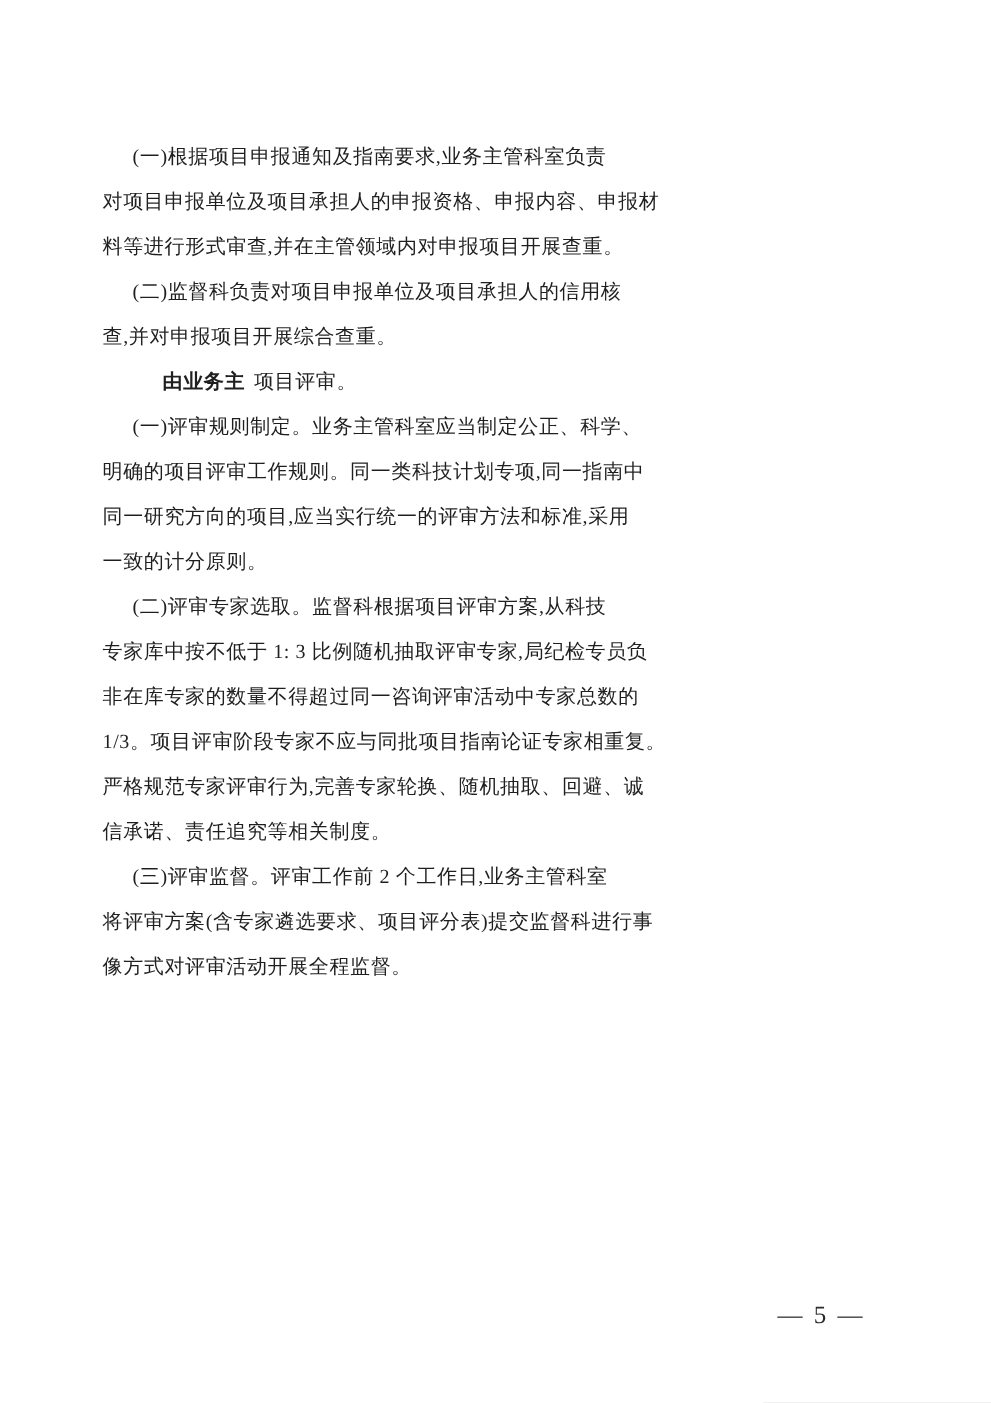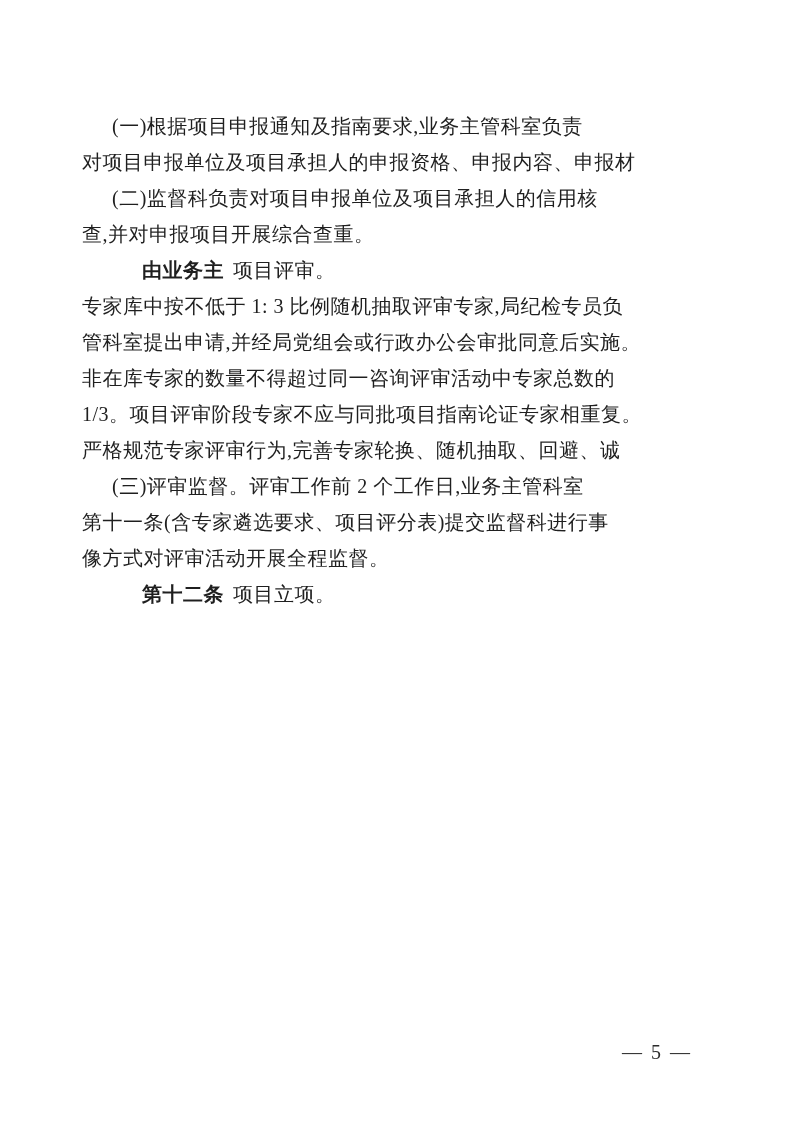--- a/index.html
+++ b/index.html
@@ -19,21 +19,21 @@
   }
   .text-block {
     position: absolute;
     left: 82px;
     top: 108px;
     width: 616px;
   }
   .line {
     height: 36px;
     line-height: 36px;
-    font-size: 20px;
+    font-size: 16px;
     letter-spacing: 0.5px;
     white-space: nowrap;
   }
   .indent-p { text-indent: 1.5em; }   
   .indent-h { text-indent: 3em; }     
   .article-number { font-weight: 700; }
   .article-title { margin-left: 0.45em; text-align: center; }
   .footer {
     position: absolute;
     left: 612px;
@@ -49,51 +49,54 @@
 </style>
 </head>
 <body>
 
 <div class="page">
   <div class="text-block">
 
     <div class="para">
       <div class="line indent-p">(一)根据项目申报通知及指南要求,业务主管科室负责</div>
       <div class="line">对项目申报单位及项目承担人的申报资格、申报内容、申报材</div>
+      <div class="line">料等进行形式审查,并在主管领域内对申报项目开展查重。</div>
     </div>
 
     <div class="para">
       <div class="line indent-p">(二)监督科负责对项目申报单位及项目承担人的信用核</div>
       <div class="line">查,并对申报项目开展综合查重。</div>
     </div>
 
     <div class="para">
       <div class="line indent-h">
         <span class="article-number">由业务主</span><span class="article-title">项目评审。</span>
       </div>
     </div>
 
+    <div class="para">
+      <div class="line indent-p">(一)评审规则制定。业务主管科室应当制定公正、科学、</div>
+      <div class="line">明确的项目评审工作规则。同一类科技计划专项,同一指南中</div>
+      <div class="line">同一研究方向的项目,应当实行统一的评审方法和标准,采用</div>
+      <div class="line">一致的计分原则。</div>
+    </div>
 
     <div class="para">
+      <div class="line indent-p">(二)评审专家选取。监督科根据项目评审方案,从科技</div>
       <div class="line">专家库中按不低于 1: 3 比例随机抽取评审专家,局纪检专员负</div>
-      <div class="line">管科室提出申请,并经局党组会或行政办公会审批同意后实施。</div>
       <div class="line">非在库专家的数量不得超过同一咨询评审活动中专家总数的</div>
       <div class="line">1/3。项目评审阶段专家不应与同批项目指南论证专家相重复。</div>
       <div class="line">严格规范专家评审行为,完善专家轮换、随机抽取、回避、诚</div>
+      <div class="line">信承诺、责任追究等相关制度。</div>
     </div>
 
     <div class="para">
       <div class="line indent-p">(三)评审监督。评审工作前 2 个工作日,业务主管科室</div>
-      <div class="line">第十一条(含专家遴选要求、项目评分表)提交监督科进行事</div>
+      <div class="line">将评审方案(含专家遴选要求、项目评分表)提交监督科进行事</div>
       <div class="line">像方式对评审活动开展全程监督。</div>
     </div>
 
 
-    <div class="para">
-      <div class="line indent-h">
-        <span class="article-number">第十二条</span><span class="article-title">项目立项。</span>
-      </div>
-    </div>
 
   </div>
 
   <div class="footer">— 5 —</div>
 </div>
 
 </body></html>

